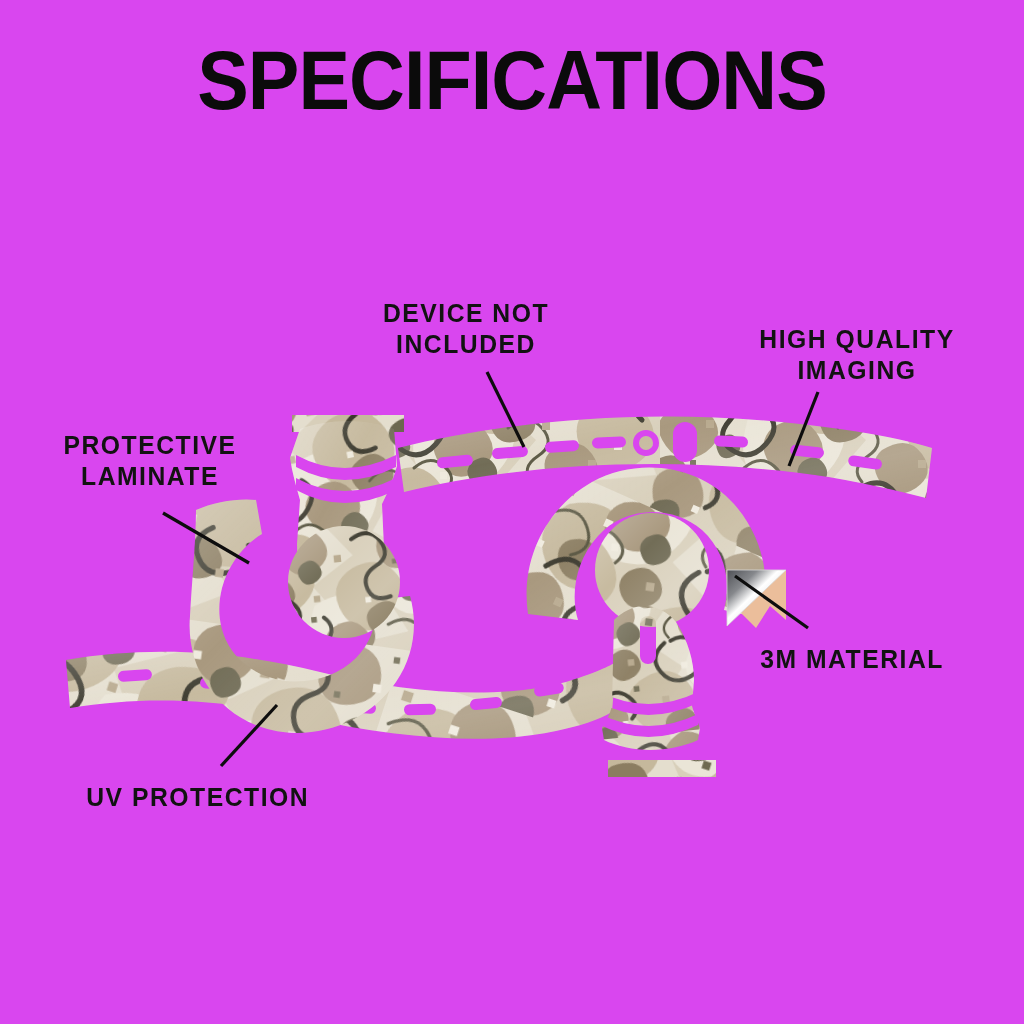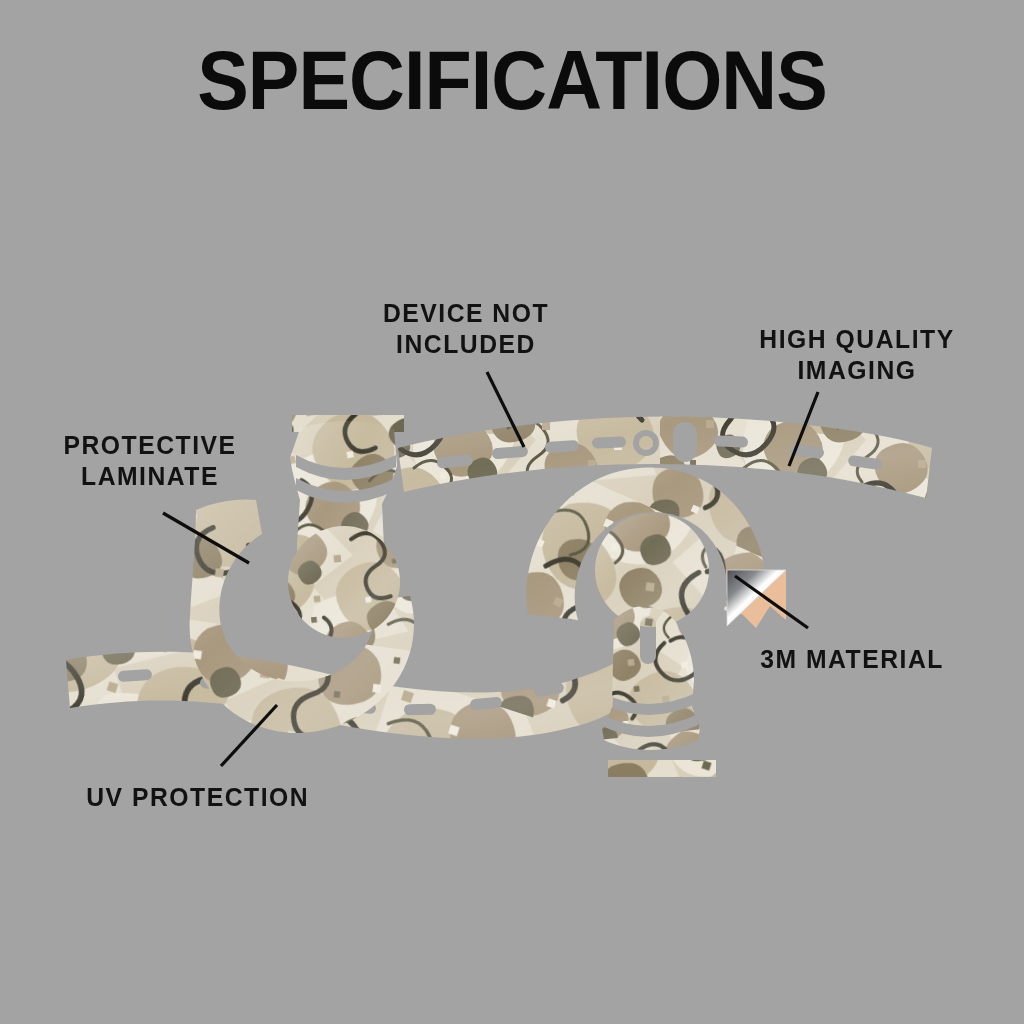--- a/index.html
+++ b/index.html
@@ -3,21 +3,21 @@
 <meta charset="utf-8">
 <title>Specifications</title>
 <style>
   html,body{margin:0;padding:0;background:#ffffff;}
   body{
     width:1024px;height:1024px;overflow:hidden;
     font-family:"Liberation Sans","DejaVu Sans",sans-serif;
     background:#ffffff;
     -webkit-font-smoothing:antialiased;
   }
-  #page{position:relative;width:1024px;height:1024px;background:#a3a3a3;}
+  #page{position:relative;width:1024px;height:1024px;background:#d946ef;}
 
   
   #title{
     position:absolute;left:0;top:38px;width:1024px;
     text-align:center;
     font-family:"Liberation Sans","DejaVu Sans",sans-serif;
     font-weight:700;
     font-size:84px;
     line-height:84px;
     letter-spacing:-1px;

